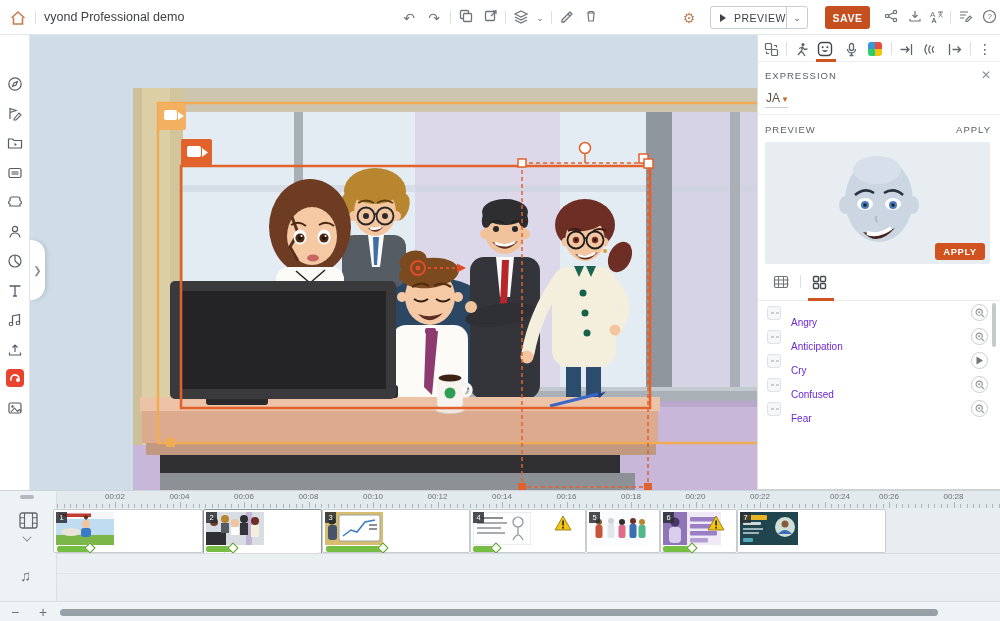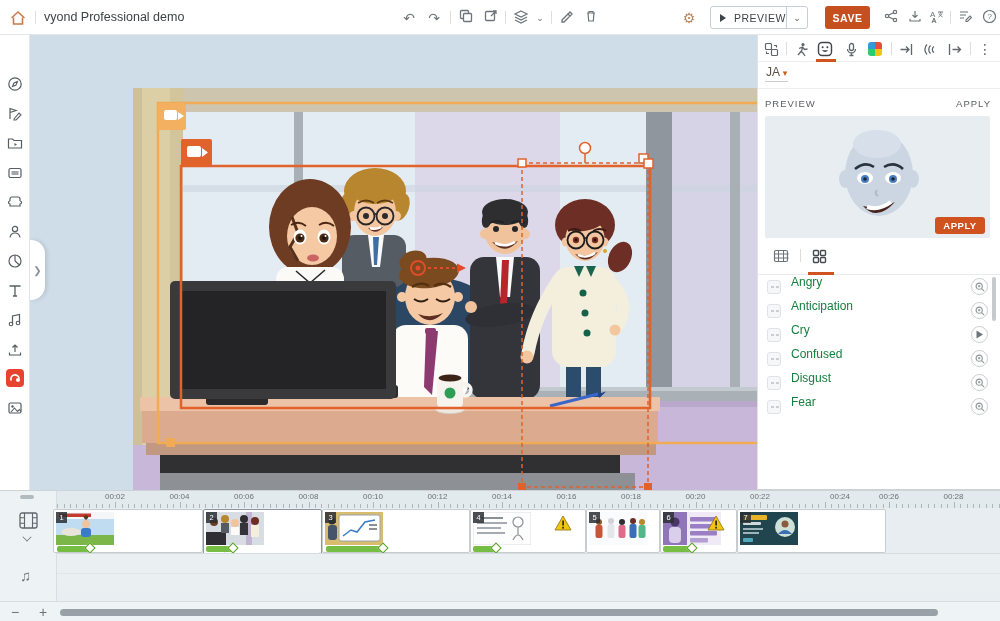--- a/index.html
+++ b/index.html
@@ -64,21 +64,21 @@
     font-weight:bold; letter-spacing:.5px; cursor:pointer; }
   #tab-row { position:relative; height:37px; border-bottom:1px solid #e9ebed; }
   .tab-ic { position:absolute; top:9px; width:18px; height:18px; color:#6d747a;
     display:flex; align-items:center; justify-content:center; cursor:pointer; }
   #tab-under { position:absolute; left:50px; top:34px; width:26px; height:3px; background:#cf5420; }
   #expr-list { position:relative; height:187px; overflow:hidden; }
   .expr-row { position:relative; height:24px; cursor:pointer; }
   .expr-row .mini { position:absolute; left:9px; top:5px; width:14px; height:14px;
     border:1px solid #e0e3e6; background:#f6f7f8; border-radius:3px; }
   .expr-row .mini i { position:absolute; top:5px; width:3px; height:2px; background:#c9ced2; }
-  .expr-row .lbl { position:absolute; left:33px; top:0; font-size:12px; color:#15803d; }
+  .expr-row .lbl { position:absolute; left:33px; top:16px; font-size:10px; color:#6d28d9; }
   .expr-row .act { position:absolute; right:12px; top:3px; width:17px; height:17px;
     border:1px solid #caced1; border-radius:50%; display:flex; align-items:center;
     justify-content:center; cursor:pointer; }
   .expr-row .act svg { display:block; }
   .expr-row .act .play { display:none; }
   .expr-row[data-action="play"] .act .play { display:block; }
   #pscroll { position:absolute; right:4px; top:2px; width:4px; height:44px;
     background:#c6cacd; border-radius:2px; }
   
   #timeline { left:0; top:490px; width:1000px; height:131px; background:#e8eef1;
@@ -536,20 +536,24 @@
     <span class="pt-ic" style="left:187px">
       <svg width="15" height="15" viewBox="0 0 15 15">
           <path d="M2.5 2v11" stroke="#5f666c" stroke-width="1.3"></path>
           <path d="M5.5 7.5h8M10.5 4.5l3 3-3 3" fill="none" stroke="#5f666c" stroke-width="1.3"></path>
         </svg>
     </span>
     <span class="pt-sep" style="left:212px"></span>
     <span class="pt-ic" style="left:218px;font-size:14px">⋮</span>
   </div>
 
+  <div id="expr-head">
+    <span class="cap abs" style="left:7px;top:8px">EXPRESSION</span>
+    <span class="abs" style="right:9px;top:6px;font-size:12px;color:#8a9095;cursor:pointer">✕</span>
+  </div>
 
   <div id="search-row">
     <span id="lang-dd">
       <span>JA</span>
       <span class="ch">▾</span>
     </span>
   </div>
 
   <div id="preview-row">
     <span class="cap abs" style="left:7px;top:9px">PREVIEW</span>
@@ -638,35 +642,20 @@
             <polygon points="1.5,0.5 8,4.5 1.5,8.5" fill="#6f767c"></polygon>
           </svg>
     </span>
   </div>
       <div class="expr-row" data-action="zoom">
     <span class="mini">
           <i style="left:3px"></i>
           <i style="left:8px"></i>
         </span>
     <span class="lbl">Confused</span>
-    <span class="act">
-      <svg class="mag" width="10" height="10" viewBox="0 0 10 10">
-            <circle cx="4.2" cy="4.2" r="3.1" fill="none" stroke="#8c9196" stroke-width="1.1"></circle>
-            <line x1="6.6" y1="6.6" x2="9.2" y2="9.2" stroke="#8c9196" stroke-width="1.1"></line>
-            <path d="M3 4.2h2.4M4.2 3v2.4" stroke="#8c9196" stroke-width=".9"></path>
-          </svg>
-
-    </span>
-  </div>
-      <div class="expr-row" data-action="zoom">
-    <span class="mini">
-          <i style="left:3px"></i>
-          <i style="left:8px"></i>
-        </span>
-    <span class="lbl">Disgust</span>
     <span class="act">
       <svg class="mag" width="10" height="10" viewBox="0 0 10 10">
             <circle cx="4.2" cy="4.2" r="3.1" fill="none" stroke="#8c9196" stroke-width="1.1"></circle>
             <line x1="6.6" y1="6.6" x2="9.2" y2="9.2" stroke="#8c9196" stroke-width="1.1"></line>
             <path d="M3 4.2h2.4M4.2 3v2.4" stroke="#8c9196" stroke-width=".9"></path>
           </svg>
 
     </span>
   </div>
       <div class="expr-row" data-action="zoom">

